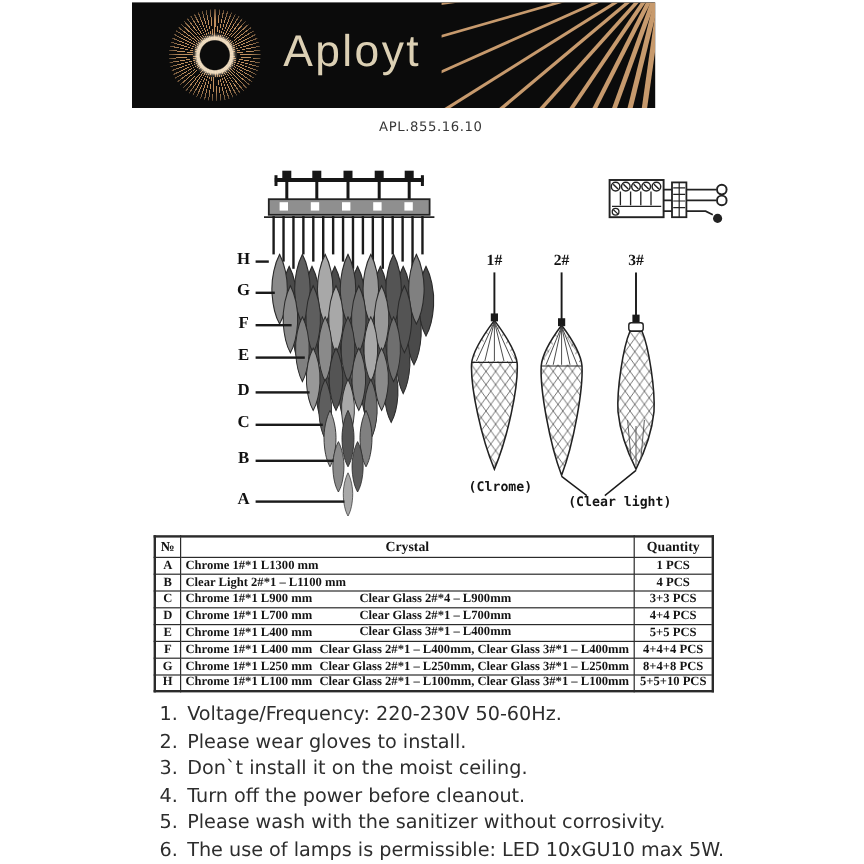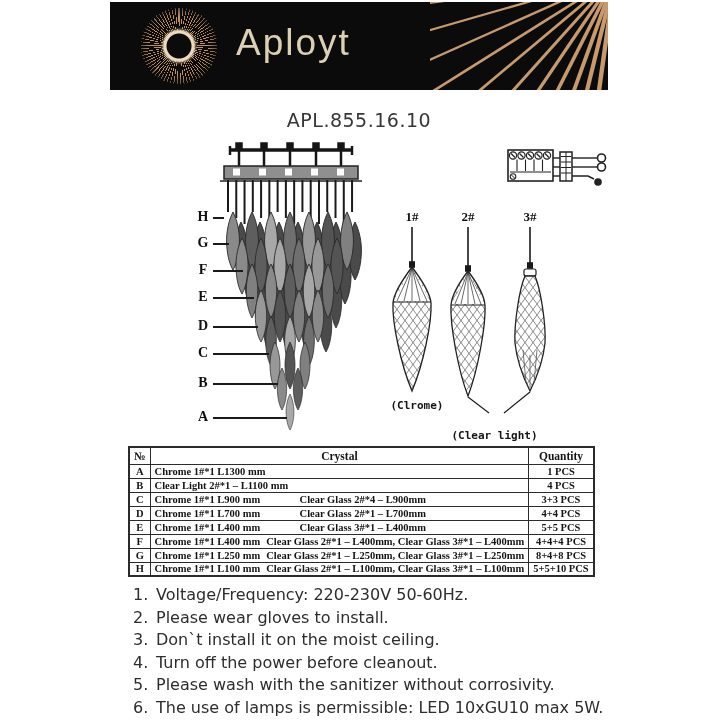--- a/index.html
+++ b/index.html
@@ -1,38 +1,38 @@
 <!DOCTYPE html>
 <html><head>
 <meta charset="utf-8">
 <style>
   * { margin:0; padding:0; box-sizing:border-box; }
   html,body { width:720px; height:720px; background:#ffffff; }
   body { font-family:"DejaVu Sans", sans-serif; position:relative; overflow:hidden; }
   #page { position:absolute; inset:0; background:#fff; outline:1px solid #ededed; }
 
   
-  .header-bar { position:absolute; left:110px; top:2px; width:498px; height:88px;
+  .header-bar { position:absolute; left:110px; top:2px; width:436px; height:88px;
     background:#0b0b0b; overflow:hidden; }
   .sunburst { position:absolute; left:31px; top:6px; width:76px; height:76px; border-radius:50%;
     background:repeating-conic-gradient(#bf8f5f 0deg 1.4deg, #0b0b0b 1.4deg 5.2deg); }
   .sunburst::after { content:""; position:absolute; inset:0; border-radius:50%;
     background:radial-gradient(circle at 50% 50%,
       #0b0b0b 0 12px, rgba(246,227,198,0.95) 13px 15px, rgba(246,227,198,0.25) 17px,
       rgba(11,11,11,0) 19px 55%, #0b0b0b 86%); }
   .brand-name { position:absolute; left:126px; top:20px; color:#dcd0b4;
     font-family:"Liberation Sans", sans-serif; font-weight:300; font-size:37px;
     letter-spacing:2px; }
   .header-rays { position:absolute; right:0; top:0; width:178px; height:88px; }
 
   
   .title-block { position:absolute; left:110px; top:97px; width:498px; text-align:center;
     color:#373737; }
   .title-line1 { font-size:16.5px; letter-spacing:.2px; }
-  .title-line2 { font-size:19px; margin-top:12px; letter-spacing:.5px; }
+  .title-line2 { font-size:11px; margin-top:2px; letter-spacing:.5px; }
   .level-label { position:absolute; width:18px; text-align:center;
     font-family:"Liberation Serif", serif; font-weight:bold; font-size:14px; color:#111; }
   .level-line { position:absolute; height:1.5px; background:#1a1a1a; }
   .pendant-id { position:absolute; width:30px; text-align:center;
     font-family:"Liberation Serif", serif; font-weight:bold; font-size:13px; color:#111; }
   .caption { position:absolute; font-family:"DejaVu Sans Mono", monospace; font-weight:bold;
     font-size:11px; color:#151515; text-align:center; white-space:nowrap; }
 
   
   .crystal-table { position:absolute; left:128px; top:446px; width:464px;
@@ -292,21 +292,21 @@
       </g>
     </g>
 
     <g stroke="#1a1a1a" stroke-width="1.2">
       <line x1="83" y1="192" x2="104" y2="208"></line>
       <line x1="145" y1="187" x2="119" y2="208"></line>
     </g>
   </svg>
 
   <div class="caption" style="left:386px; top:399px; width:62px;">(Clrome)</div>
-  <div class="caption" style="left:442px; top:412px; width:105px;margin-top:17px;">(Clear light)</div>
+  <div class="caption" style="left:464px; top:412px; width:105px;">(Clear light)</div>
 
   <table class="crystal-table">
     <thead>
       <tr>
         <th class="col-no">№</th>
         <th class="col-crystal">Crystal</th>
         <th class="col-qty">Quantity</th>
       </tr>
     </thead>
     <tbody>

